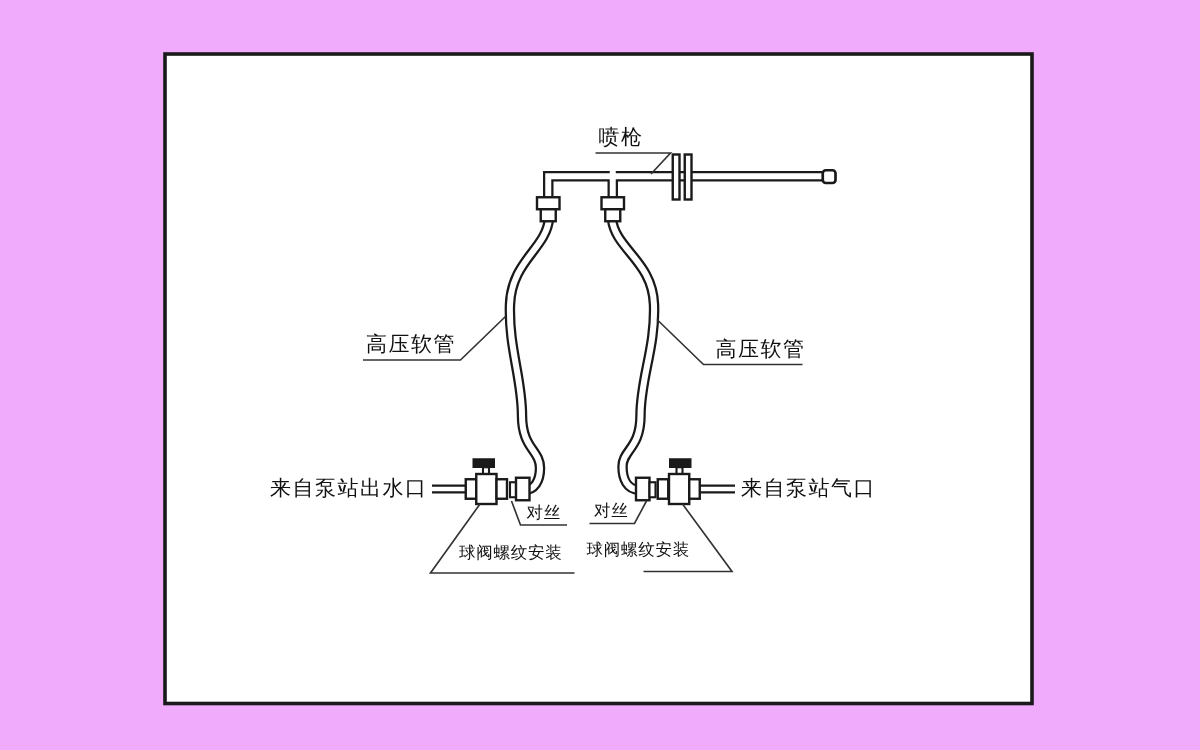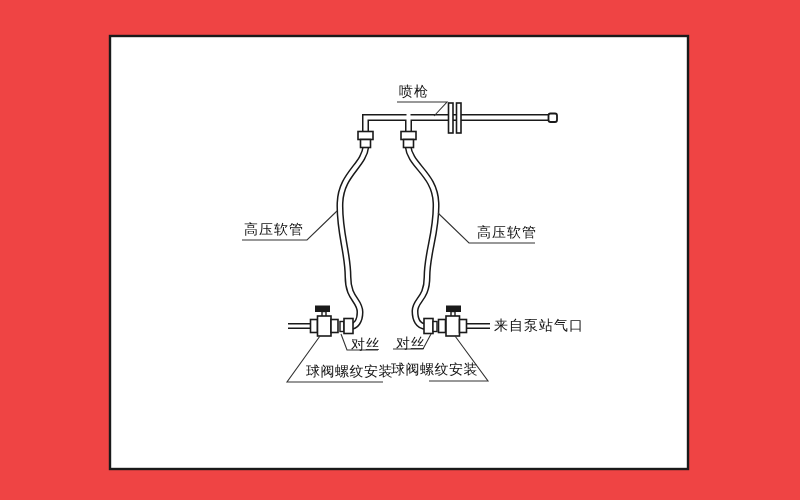--- a/index.html
+++ b/index.html
@@ -1,25 +1,25 @@
 <!DOCTYPE html>
 <html><head>
 <meta charset="utf-8">
 <style>
   html,body{margin:0;padding:0;background:#ffffff;}
   .canvas{
-    position:relative;width:800px;height:500px;background:#ef4444;
+    position:relative;width:800px;height:500px;background:#f0abfc;
     font-family:"Liberation Sans","DejaVu Sans",sans-serif;overflow:hidden;
   }
   .drawing{position:absolute;left:0;top:0;width:800px;height:500px;}
   .lbl{
     position:absolute;color:#111;font-size:14px;line-height:1.15;
     white-space:nowrap;letter-spacing:1px;
   }
-  .lbl.small{font-size:14px;letter-spacing:0.5px;}
+  .lbl.small{font-size:11px;letter-spacing:0.5px;}
 </style>
 </head>
 <body>
 
 <div class="canvas">
 
   <svg class="drawing" viewBox="0 0 800 500">
 
     <rect x="110" y="36" width="578" height="433" fill="#ffffff" stroke="#1a1a1a" stroke-width="2.4"></rect>
 
@@ -99,20 +99,21 @@
       <path d="M455,336 L488,381 L429,381"></path>
     </g>
   </svg>
 
   <div class="lbl" style="left:399px;top:83px;">喷枪</div>
 
   <div class="lbl" style="left:244px;top:221px;">高压软管</div>
 
   <div class="lbl" style="left:477px;top:224px;">高压软管</div>
 
+  <div class="lbl" style="left:180px;top:317px;">来自泵站出水口</div>
 
   <div class="lbl" style="left:494px;top:317px;text-align:center;">来自泵站气口</div>
 
   <div class="lbl small" style="left:351px;top:336px;">对丝</div>
 
   <div class="lbl small" style="left:396px;top:335px;">对丝</div>
 
   <div class="lbl small" style="left:306px;top:363px;">球阀螺纹安装</div>
 
   <div class="lbl small" style="left:391px;top:361px;">球阀螺纹安装</div>

